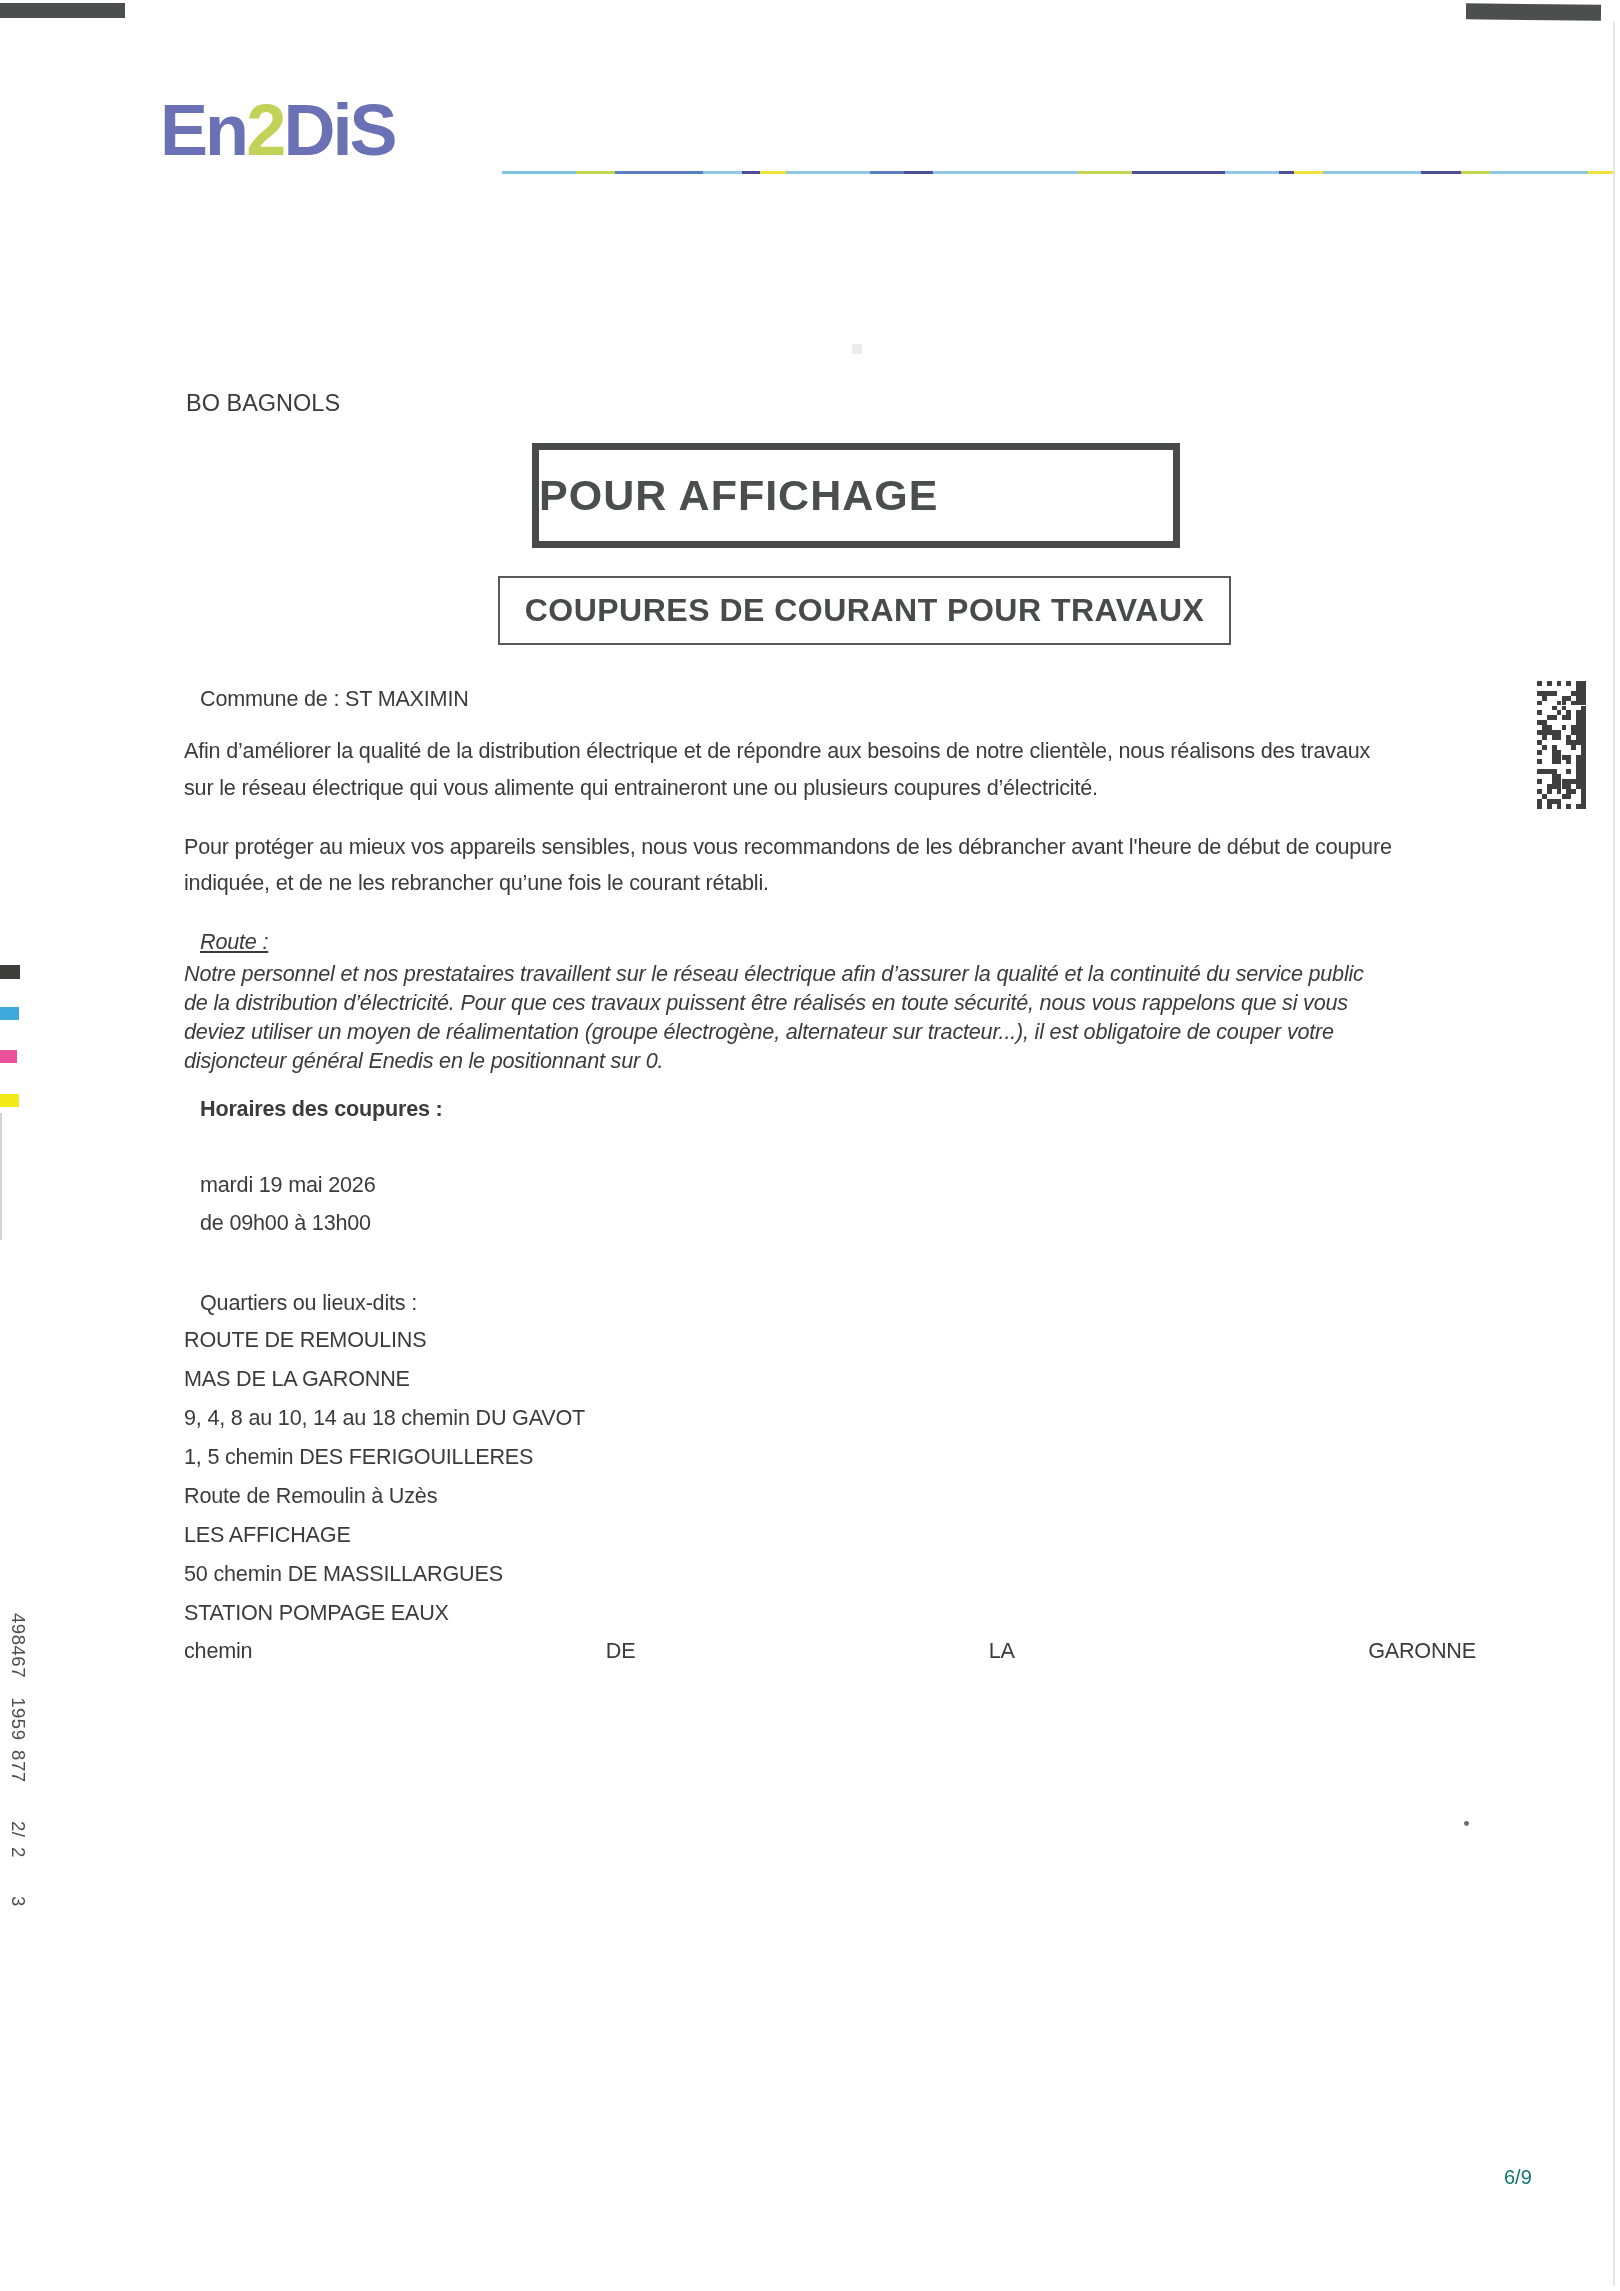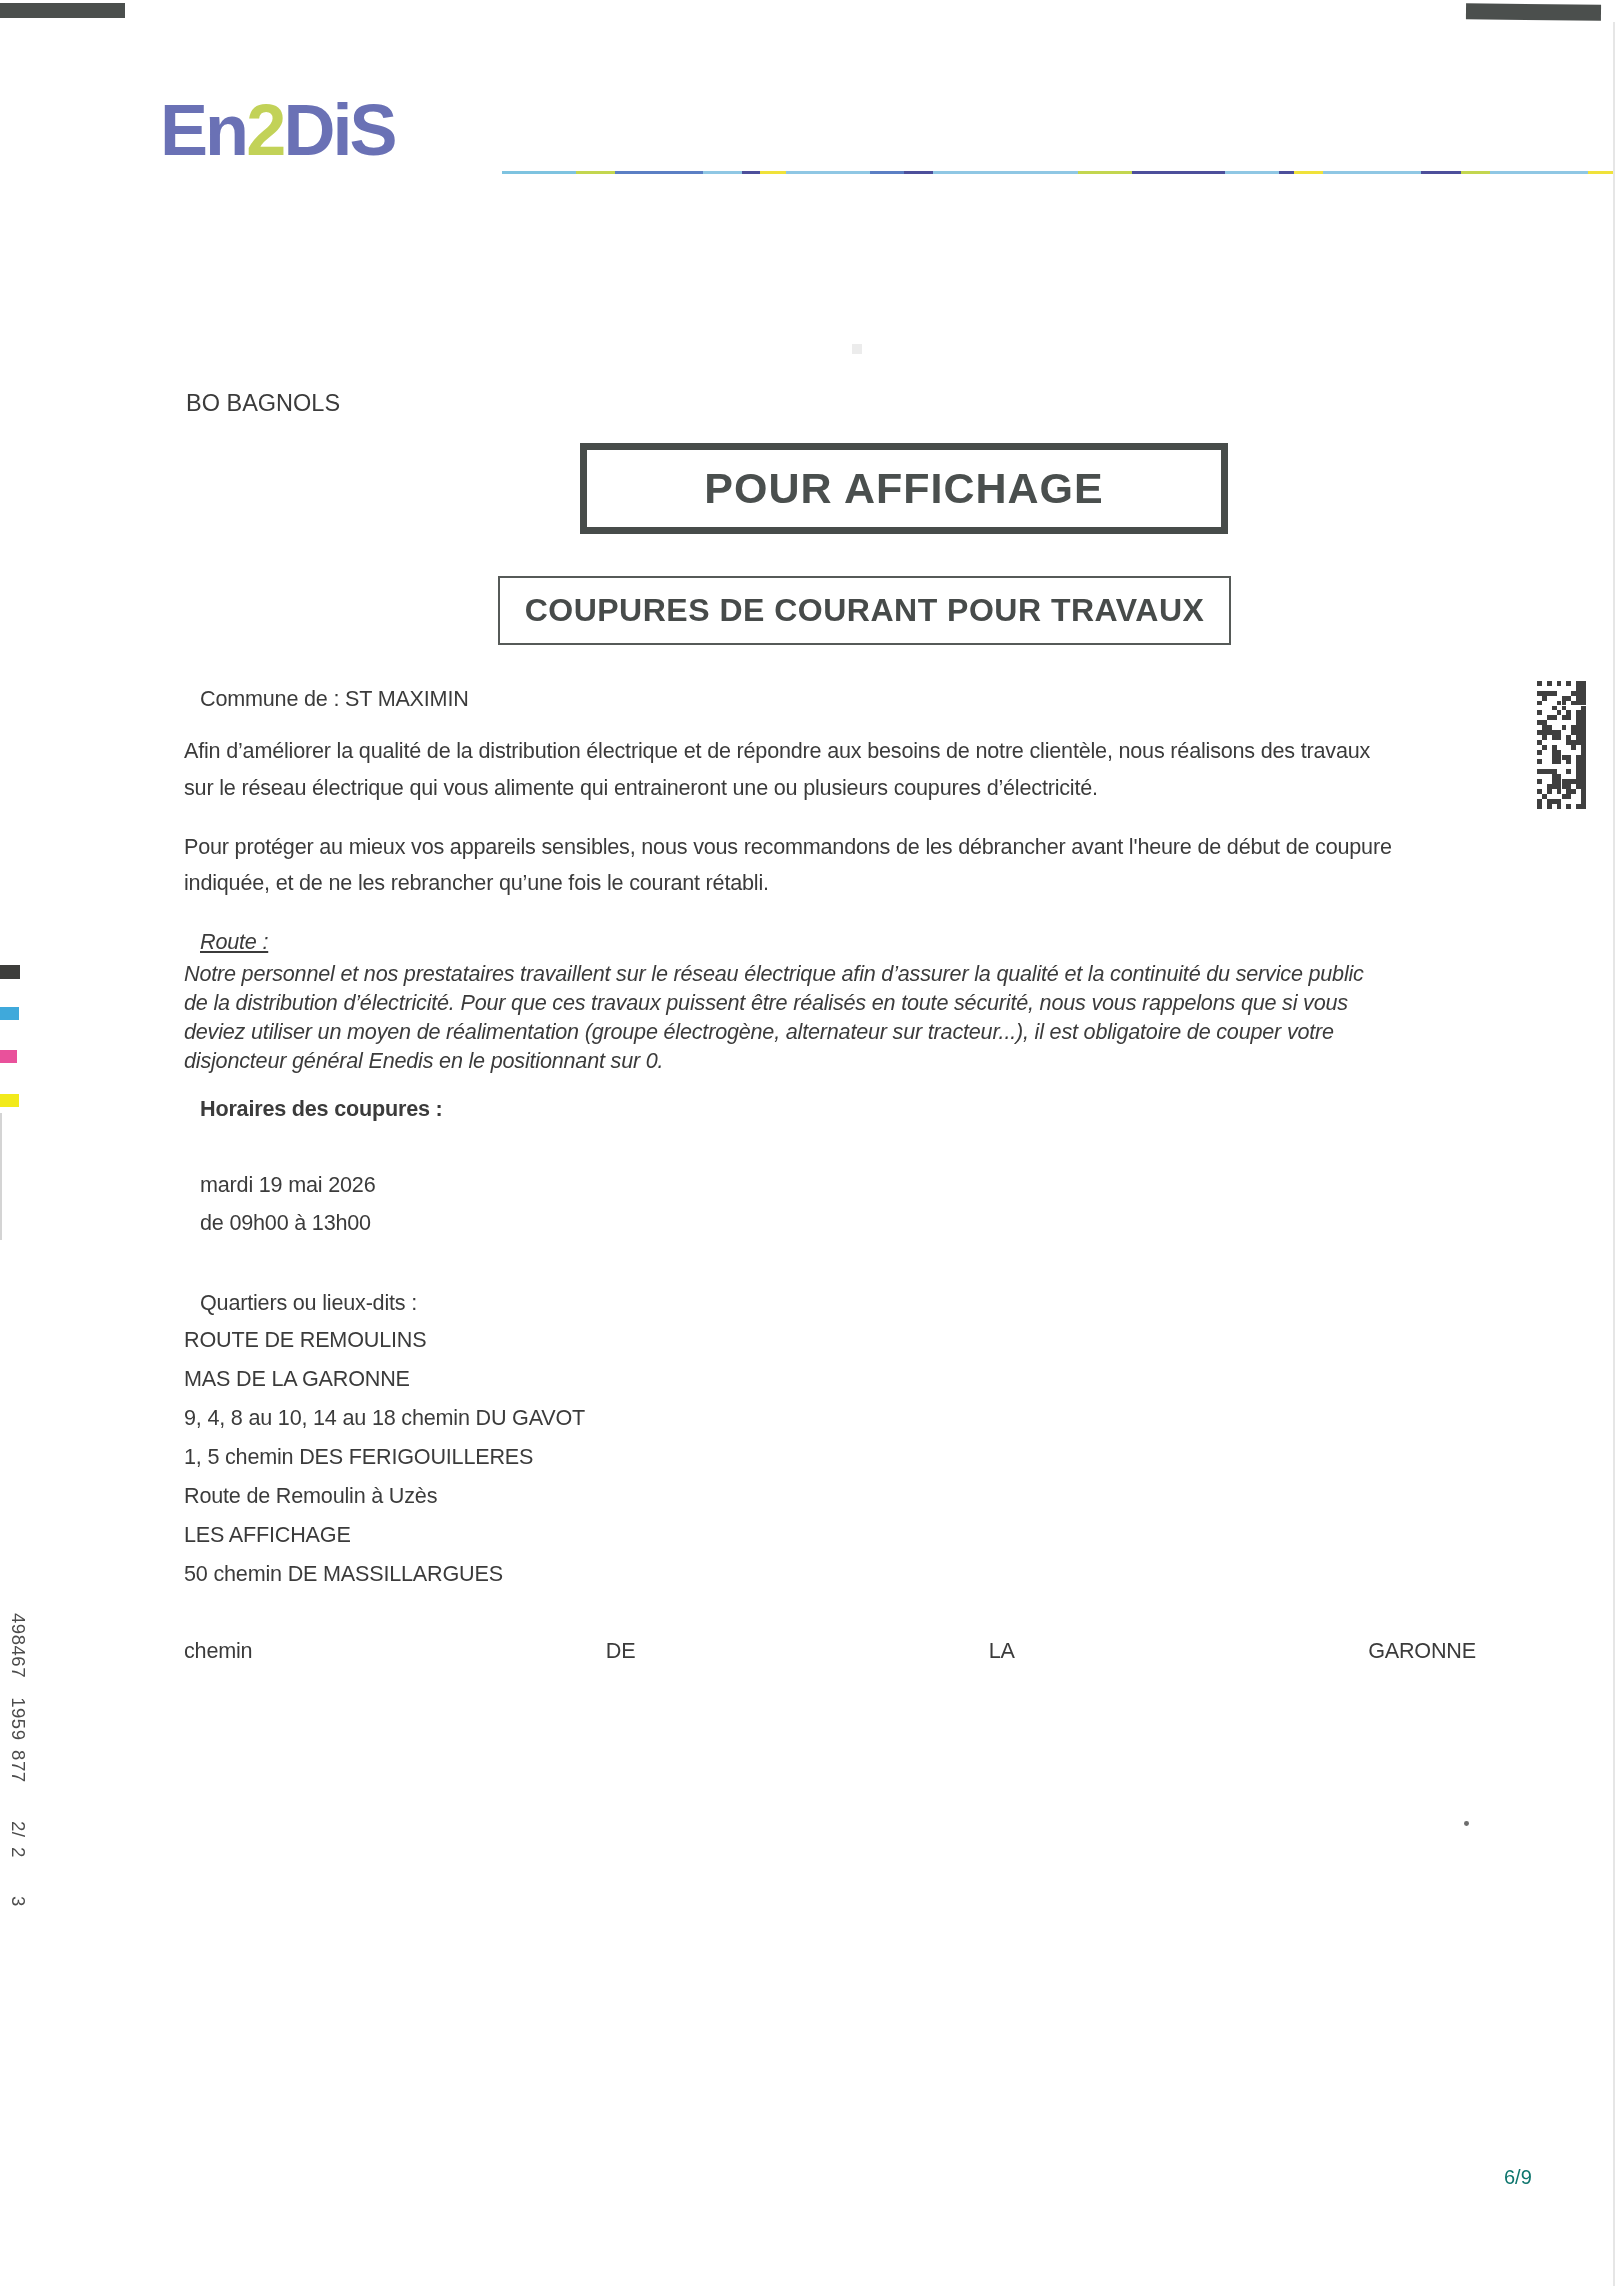--- a/index.html
+++ b/index.html
@@ -26,22 +26,22 @@
       #8fc7e4 284px,#8fc7e4 368px,#5b7fc4 368px,#5b7fc4 402px,#4d4f9b 402px,#4d4f9b 431px,
       #8fc7e4 431px,#8fc7e4 576px,#c3d64f 576px,#c3d64f 630px,#4d4f9b 630px,#4d4f9b 723px,
       #8fc7e4 723px,#8fc7e4 777px,#4d4f9b 777px,#4d4f9b 792px,#f0e23a 792px,#f0e23a 821px,
       #8fc7e4 821px,#8fc7e4 919px,#4d4f9b 919px,#4d4f9b 959px,#c3d64f 959px,#c3d64f 988px,
       #8fc7e4 988px,#8fc7e4 1086px,#f0e23a 1086px,#f0e23a 1111px);
   }
   
   .office{position:absolute;left:186px;top:390px;font-size:23.5px;color:#3b3b3b;}
   
   .box-main{
-    position:absolute;left:532px;top:443px;width:648px;height:91px;box-sizing:border-box;
-    border:7.8px solid #474c4a;display:flex;align-items:center;justify-content:center;margin-left:48px;
+    position:absolute;left:532px;top:443px;width:648px;height:105px;box-sizing:border-box;
+    border:7.8px solid #474c4a;display:flex;align-items:center;justify-content:flex-start;
   }
   .box-main span{font-size:43px;font-weight:700;color:#4a4f4e;letter-spacing:1px;}
   .box-sub{
     position:absolute;left:498px;top:576px;width:733px;height:69px;box-sizing:border-box;
     border:2.9px solid #565a58;display:flex;align-items:center;justify-content:center;
   }
   .box-sub span{font-size:32px;font-weight:700;color:#474b4a;letter-spacing:0.5px;}
   
   .barcode{position:absolute;left:1537px;top:681px;width:49px;height:127px;}
   .barcode i{position:absolute;width:4.9px;height:4.9px;background:#3f3f3f;}
@@ -274,20 +274,21 @@
   <div class="tline qlabel">Quartiers ou lieux-dits :</div>
 
   <div class="para qlist">
     <div>ROUTE DE REMOULINS</div>
     <div>MAS DE LA GARONNE</div>
     <div>9, 4, 8 au 10, 14 au 18 chemin DU GAVOT</div>
     <div>1, 5 chemin DES FERIGOUILLERES</div>
     <div>Route de Remoulin à Uzès</div>
     <div>LES AFFICHAGE</div>
     <div>50 chemin DE MASSILLARGUES</div>
+    <div>STATION POMPAGE EAUX</div>
   </div>
 
   <div class="justified">
     <span>chemin</span>
     <span>DE</span>
     <span>LA</span>
     <span>GARONNE</span>
   </div>
 
   <div class="mark mark-black"></div>

